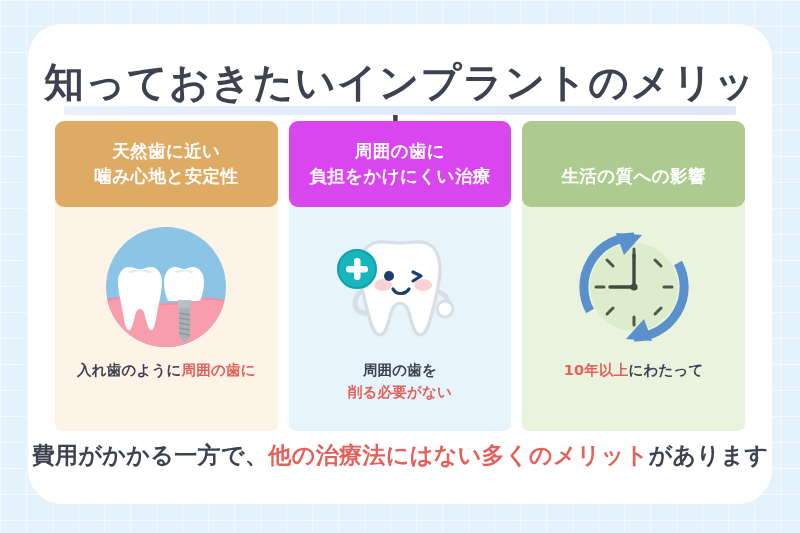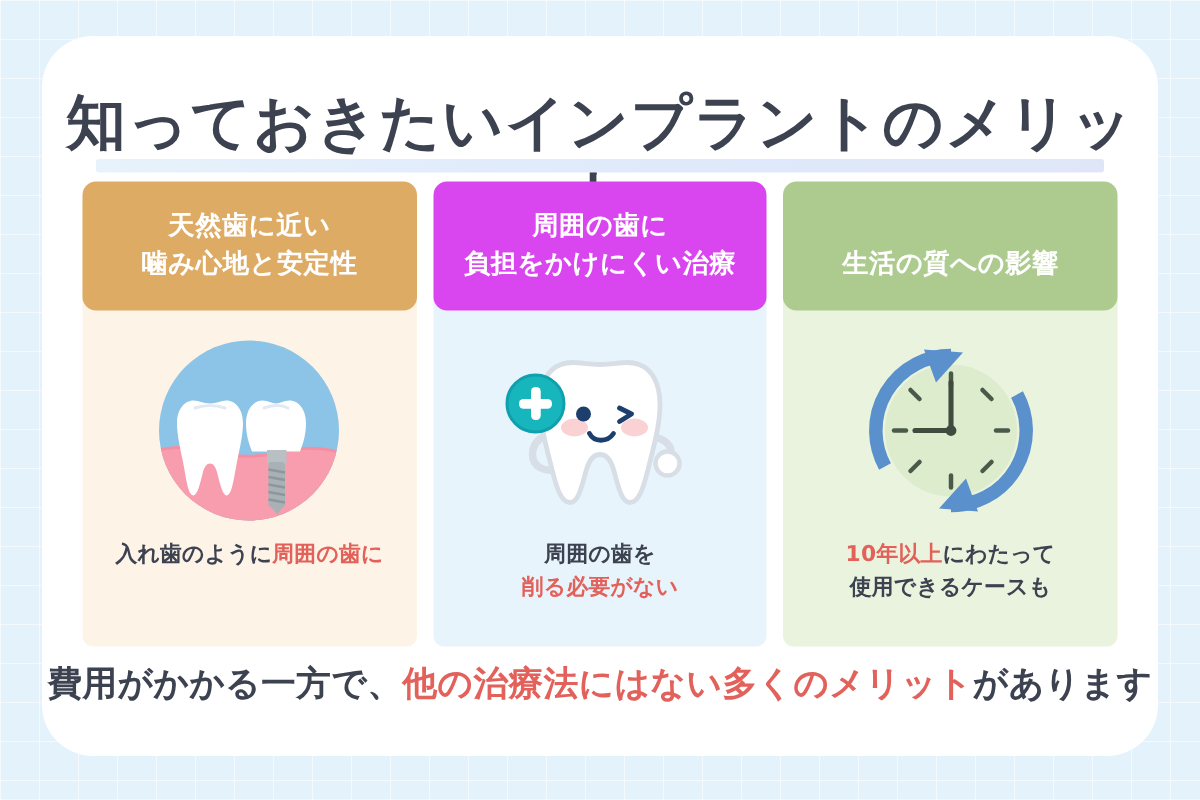--- a/index.html
+++ b/index.html
@@ -288,23 +288,20 @@
               <path d="M62 112 A 50 50 0 0 0 106 38"></path>
             </g>
             <path d="M44 8 L70 10 L52 30 Z" fill="#5a90cc"></path>
             <path d="M80 116 L54 114 L72 94 Z" fill="#5a90cc"></path>
           </svg>
         </div>
         <div class="caption">
           <div>
             <span class="hl">10年以上</span><span>にわたって</span>
           </div>
-          <div>
-            <span>使用できるケースも</span>
-          </div>
         </div>
       </div>
     </div>
 
   </div>
 
   <div id="footer">
     <span>費用がかかる一方で、</span><span class="hl">他の治療法にはない多くのメリット</span><span>があります</span>
   </div>
 

